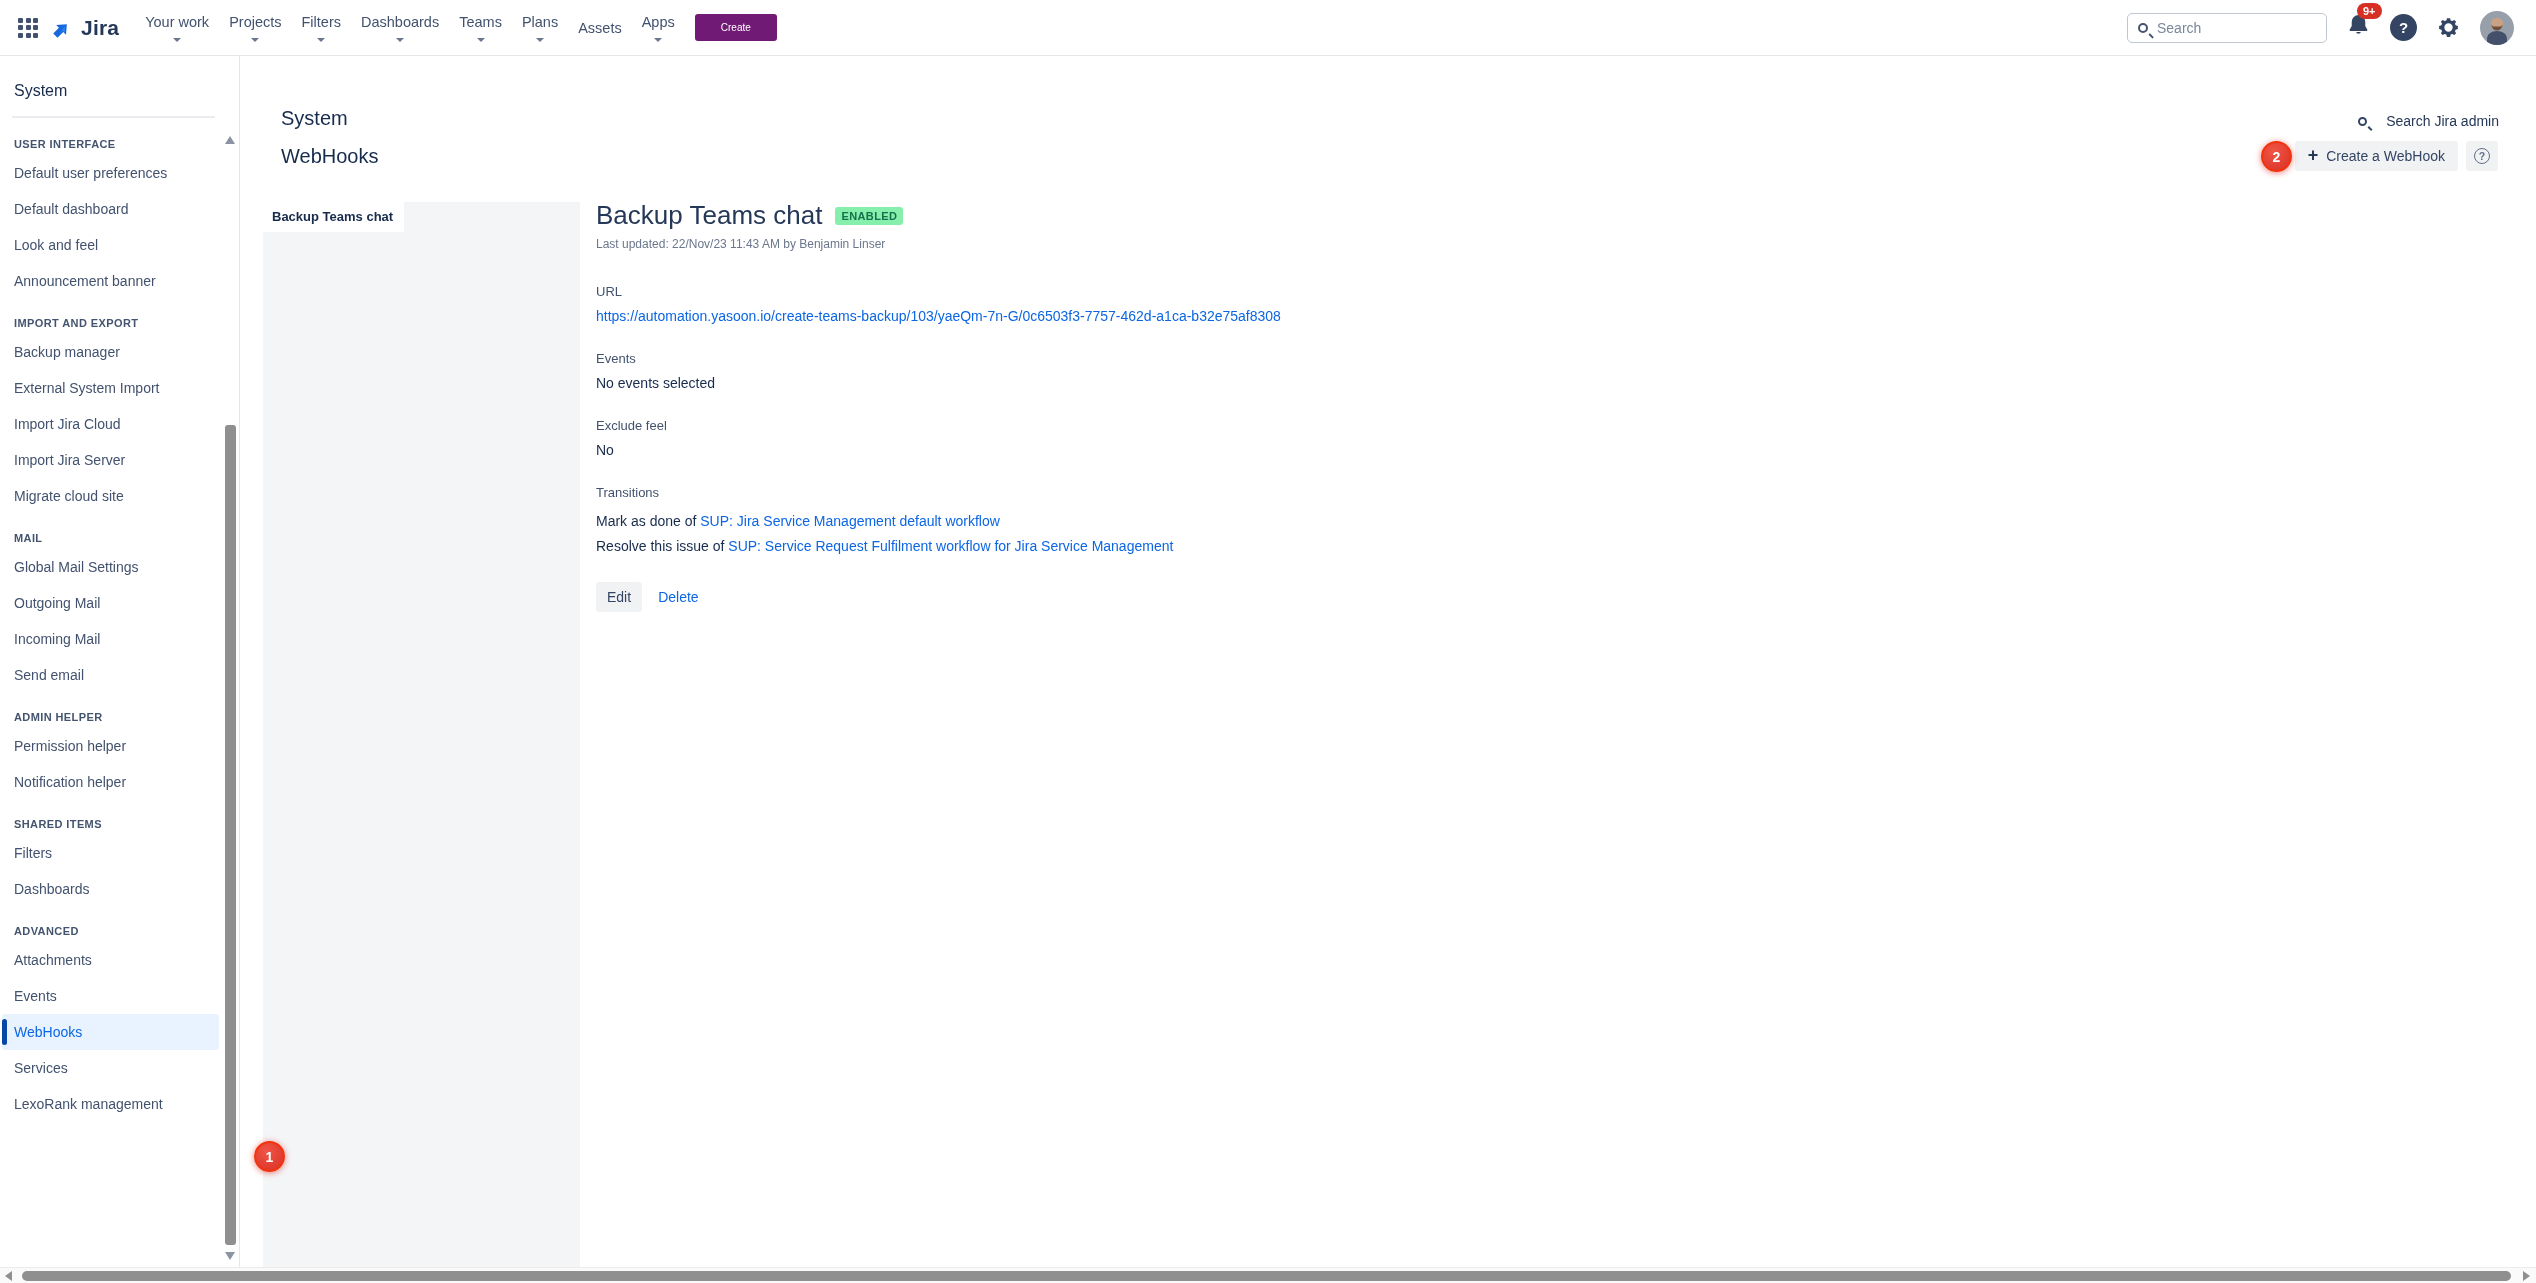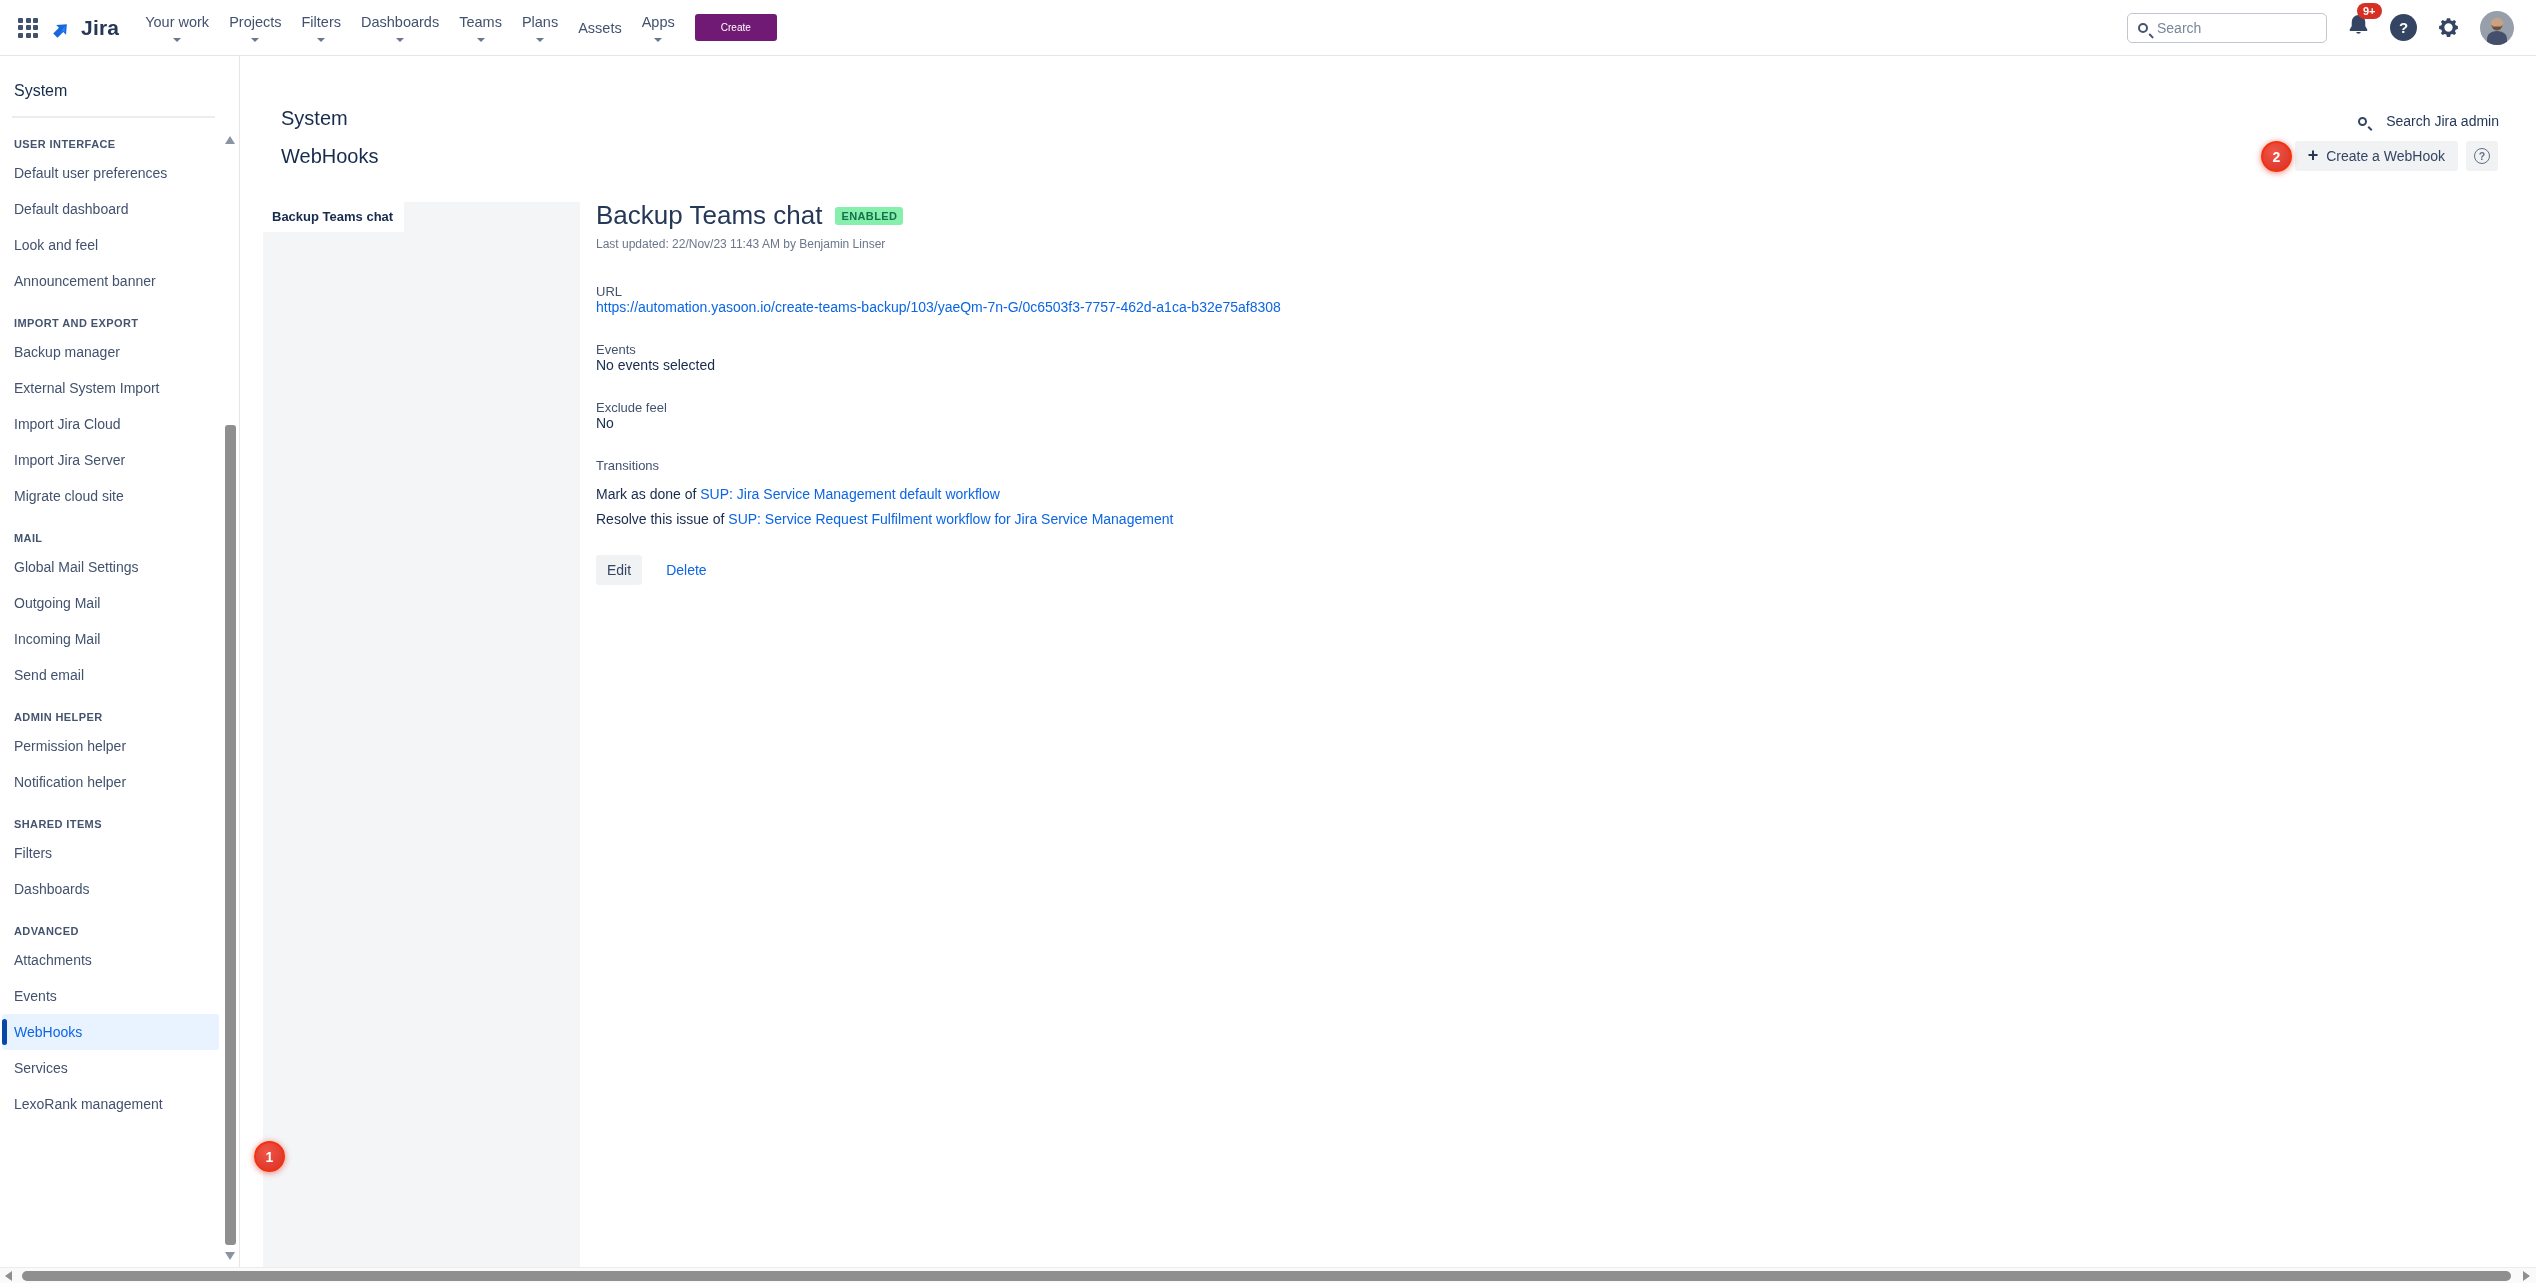--- a/index.html
+++ b/index.html
@@ -78,25 +78,25 @@
     line-height:30px; padding-left:9px; cursor:pointer; }
   .detail { position:absolute; left:355px; top:144px; width:1450px; }
   .d-title-row { display:flex; align-items:center; gap:13px; }
   .d-title { font-size:26px; font-weight:500; color:#253858; }
   .badge-enabled { background:#86efac; color:#15714C; font-size:11px; font-weight:700;
     padding:3px 6px; border-radius:3px; letter-spacing:.4px; }
   .d-updated { font-size:12px; color:#6B778C; margin-top:6px; }
   .field { margin-top:27px; }
   .field.first { margin-top:33px; }
   .field-label { font-size:13px; color:#42526E; }
-  .field-value { font-size:14px; color:#172B4D; }
+  .field-value { font-size:14px; color:#172B4D; margin-top:9px; }
   a.link { color:#0C66E4; text-decoration:none; cursor:pointer; }
   .trans-line { font-size:14px; color:#172B4D; line-height:25px; }
   .trans-wrap { margin-top:9px; }
-  .d-actions { margin-top:23px; display:flex; align-items:center; gap:24px; }
+  .d-actions { margin-top:23px; display:flex; align-items:center; gap:16px; }
   .edit-btn { background:#F1F2F4; border:none; border-radius:3px; padding:7px 11px;
     font-size:14px; color:#344563; cursor:pointer; font-family:"Liberation Sans", sans-serif; }
   .delete-link { font-size:14px; }
   
   .annot { position:absolute; width:31px; height:31px; border-radius:50%;
     background:radial-gradient(circle at 40% 32%, #F05545, #D93025);
     border:2.5px solid #F2330D; color:#fff; font-size:14px; font-weight:700;
     display:flex; align-items:center; justify-content:center;
     box-shadow:0 1px 6px rgba(220,30,20,.55); }
   .annot-1 { left:254px; top:1141px; }

